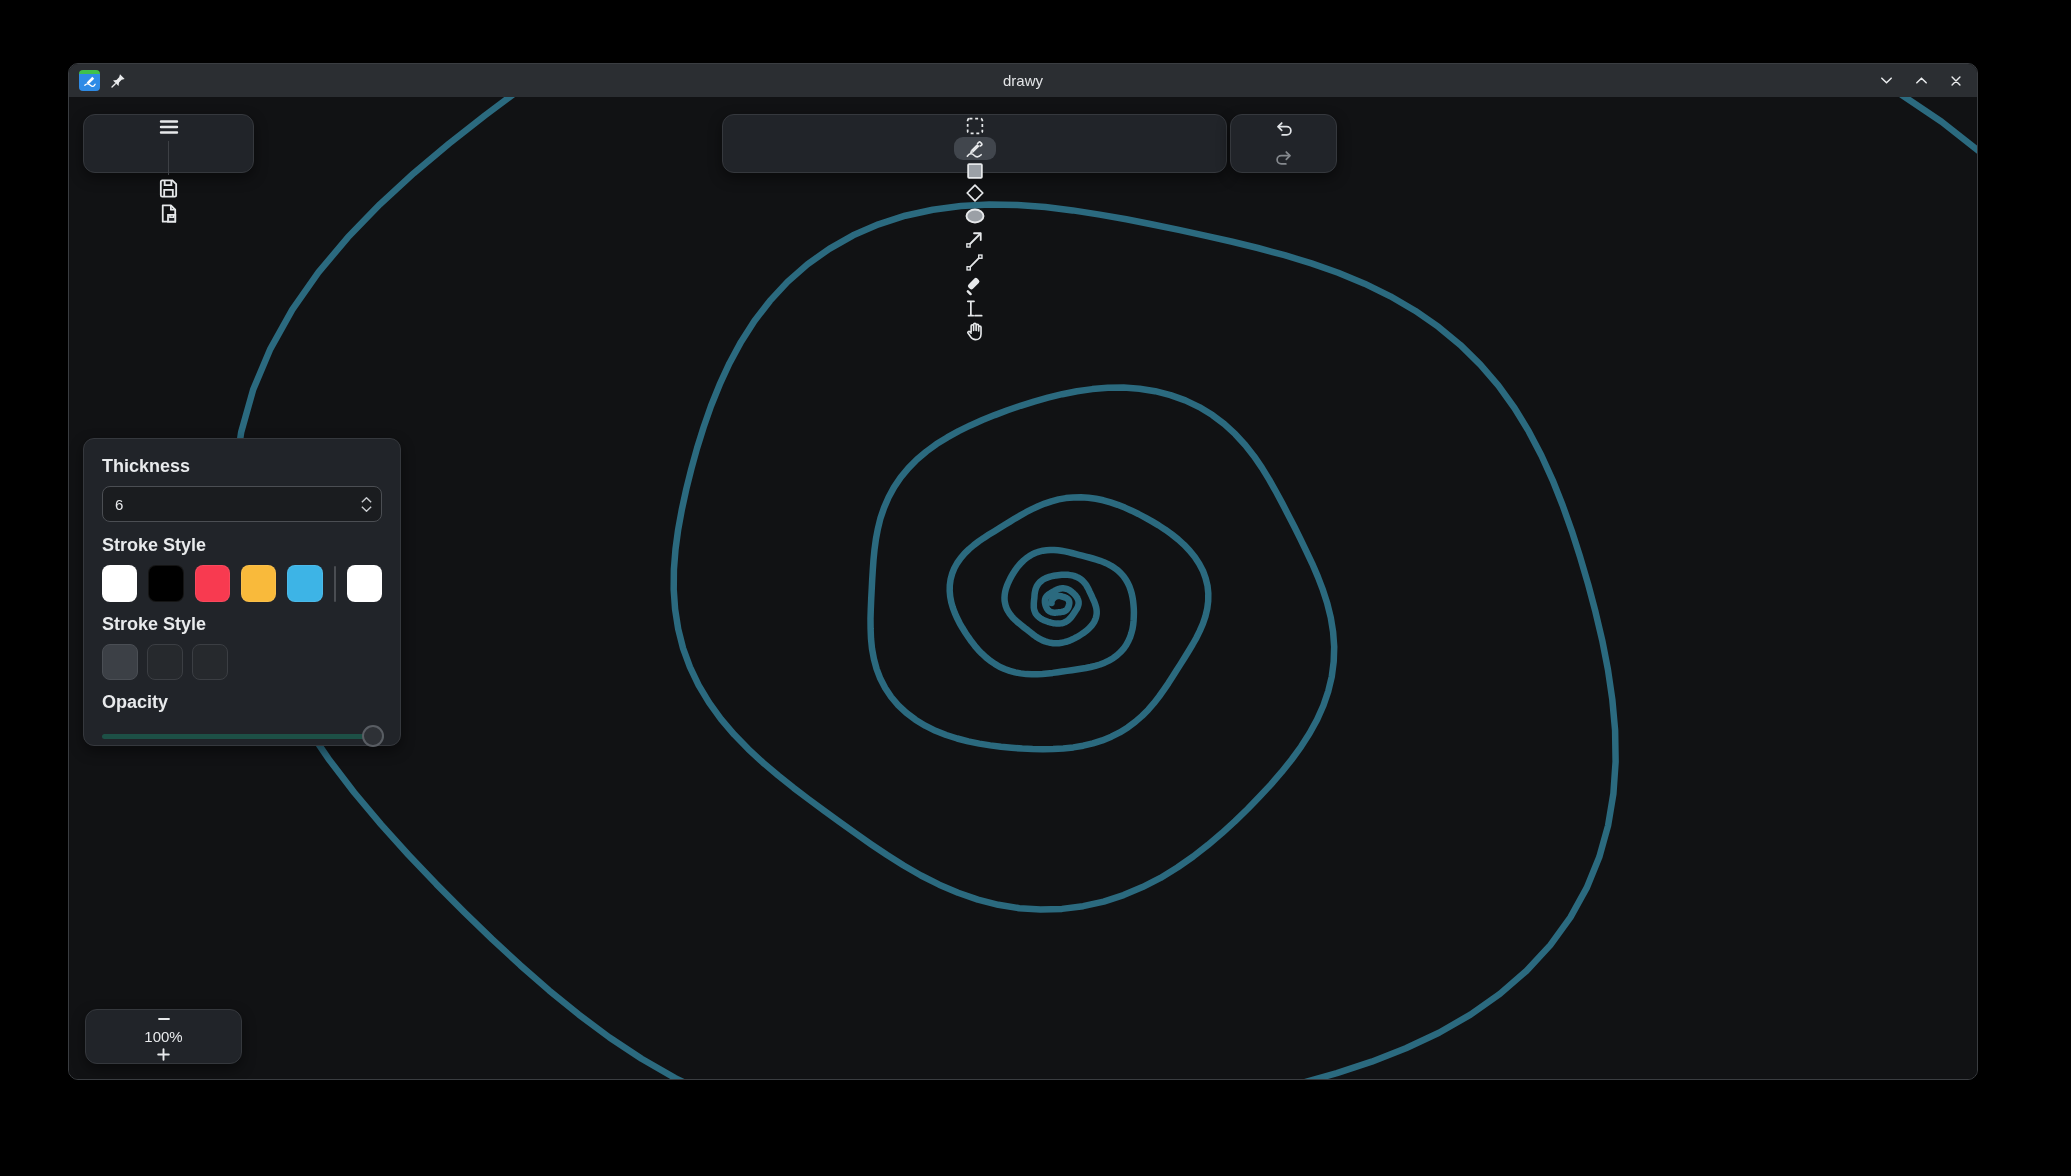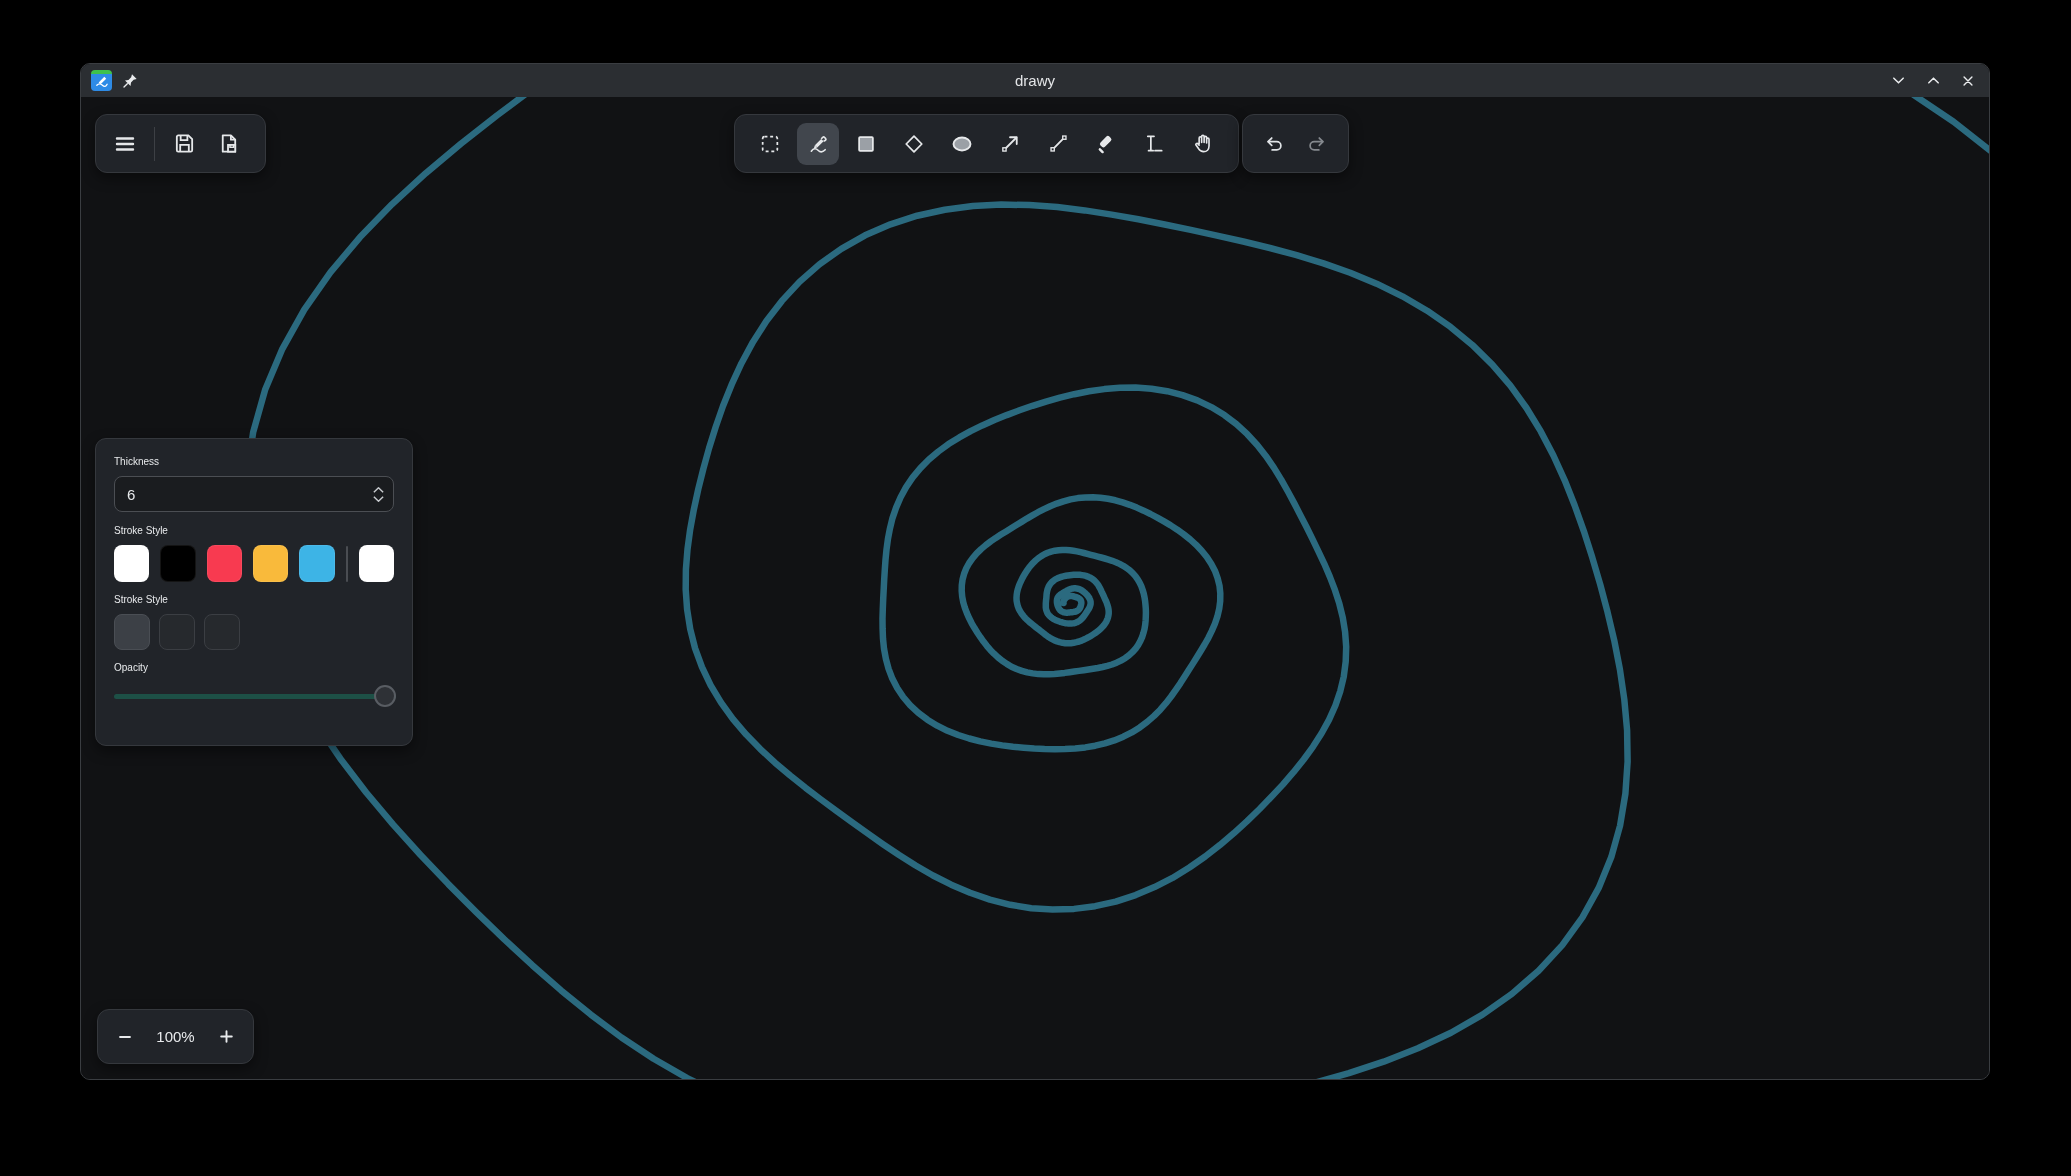--- a/index.html
+++ b/index.html
@@ -1,19 +1,19 @@
 <!DOCTYPE html>
 <html><head>
 <meta charset="utf-8">
 <style>
   * { margin:0; padding:0; box-sizing:border-box; }
   html,body { width:2071px; height:1176px; background:#000; overflow:hidden;
               font-family:"Liberation Sans","DejaVu Sans",sans-serif; }
 
-  .window { position:absolute; left:80px; top:63px; width:1910px; height:1017px;
+  .window { position:absolute; left:68px; top:63px; width:1910px; height:1017px;
             background:#111214; border:1px solid #3a3d41; border-radius:10px;
             overflow:hidden; }
 
   
   .titlebar { position:absolute; left:0; top:0; width:100%; height:33px;
               background:#2b2e32; display:flex; align-items:center;
               padding:0 10px; z-index:40; }
   .tb-left { display:flex; align-items:center; gap:10px; width:220px; }
   .app-icon { width:21px; height:21px; border-radius:4px; overflow:hidden;
               background:linear-gradient(180deg,#3fc14d 0 19%,#2e8be6 19% 100%);
@@ -23,40 +23,40 @@
                  justify-content:flex-end; }
   .tb-btn { width:22px; height:22px; display:flex; align-items:center;
             justify-content:center; cursor:default; }
 
   
   .canvas { position:absolute; left:0; top:33px; width:1910px; height:984px; }
 
   
   .island { position:absolute; background:#212429; border:1px solid #35383d;
             border-radius:12px; box-shadow:0 5px 14px rgba(0,0,0,.45);
-            display:flex; align-items:center; z-index:30; }
+            display:flex; align-items:center; z-index:30;flex-direction:column; }
   .file-island    { left:14px;   top:50px;  width:171px; height:59px; padding:0 8px; gap:2px; }
   .tools-island   { left:653px;  top:50px;  width:505px; height:59px; padding:0 8px;
                     justify-content:space-evenly; }
   .history-island { left:1161px; top:50px;  width:107px; height:59px; padding:0 8px;
                     justify-content:space-evenly; }
   .zoom-island    { left:16px;   top:945px; width:157px; height:55px; padding:0 10px;
                     justify-content:space-between; }
 
   .icon-btn { width:42px; height:42px; border:none; background:transparent;
               border-radius:9px; display:flex; align-items:center;
               justify-content:center; cursor:pointer; }
   .icon-btn.active { background:#41464d; }
   .v-divider { width:1px; height:34px; background:#3d4045; margin:0 6px; flex:none; }
 
   
   .props-panel { position:absolute; left:14px; top:374px; width:318px; height:308px;
                  background:#212429; border:1px solid #35383d; border-radius:11px;
                  box-shadow:0 5px 14px rgba(0,0,0,.45); padding:17px 18px; z-index:30; }
-  .prop-label { color:#e8eaec; font-size:10px; margin-bottom:9px; }
+  .prop-label { color:#e8eaec; font-size:18px; margin-bottom:9px;font-weight:bold; }
   .thickness-field { width:100%; height:36px; background:#1a1c1f;
                      border:1px solid #4b4e53; border-radius:8px; display:flex;
                      align-items:center; margin-bottom:13px; }
   .thickness-field input { flex:1; background:transparent; border:none; outline:none;
                            color:#e8eaec; font-size:15px; padding:0 12px;
                            font-family:inherit; }
   .spinner { width:30px; display:flex; flex-direction:column; align-items:center;
              gap:1px; cursor:pointer; }
 
   .swatch-row { display:flex; align-items:center; gap:11px; margin-bottom:12px; }

